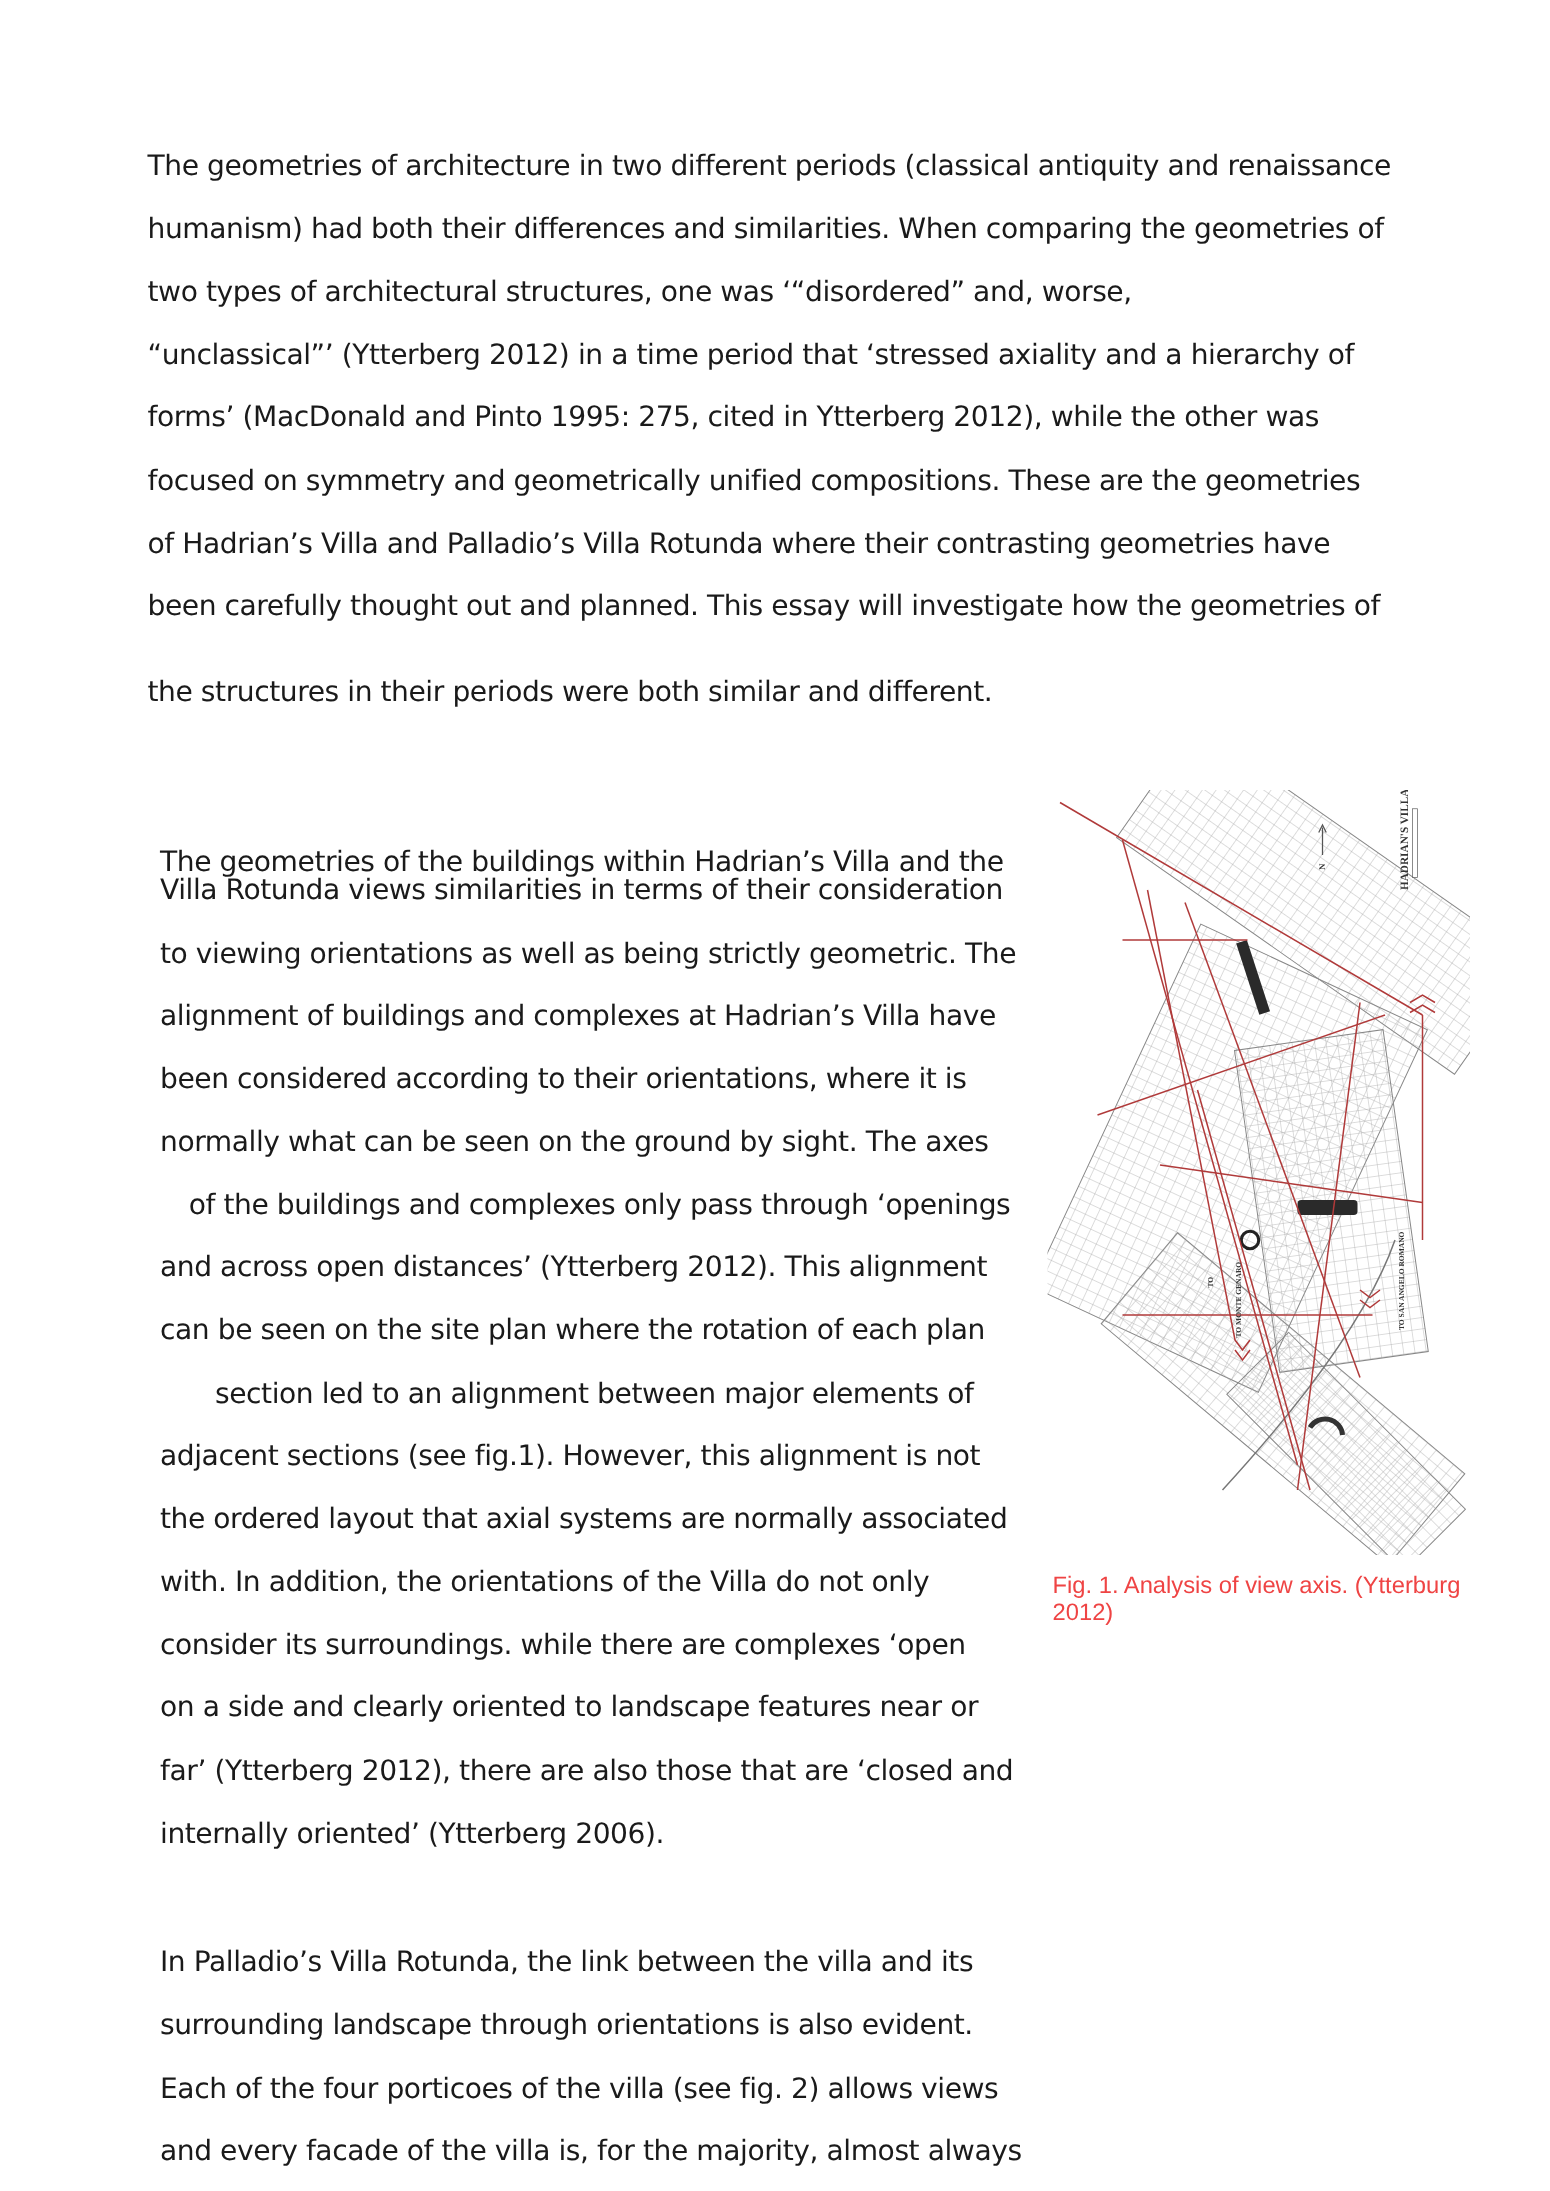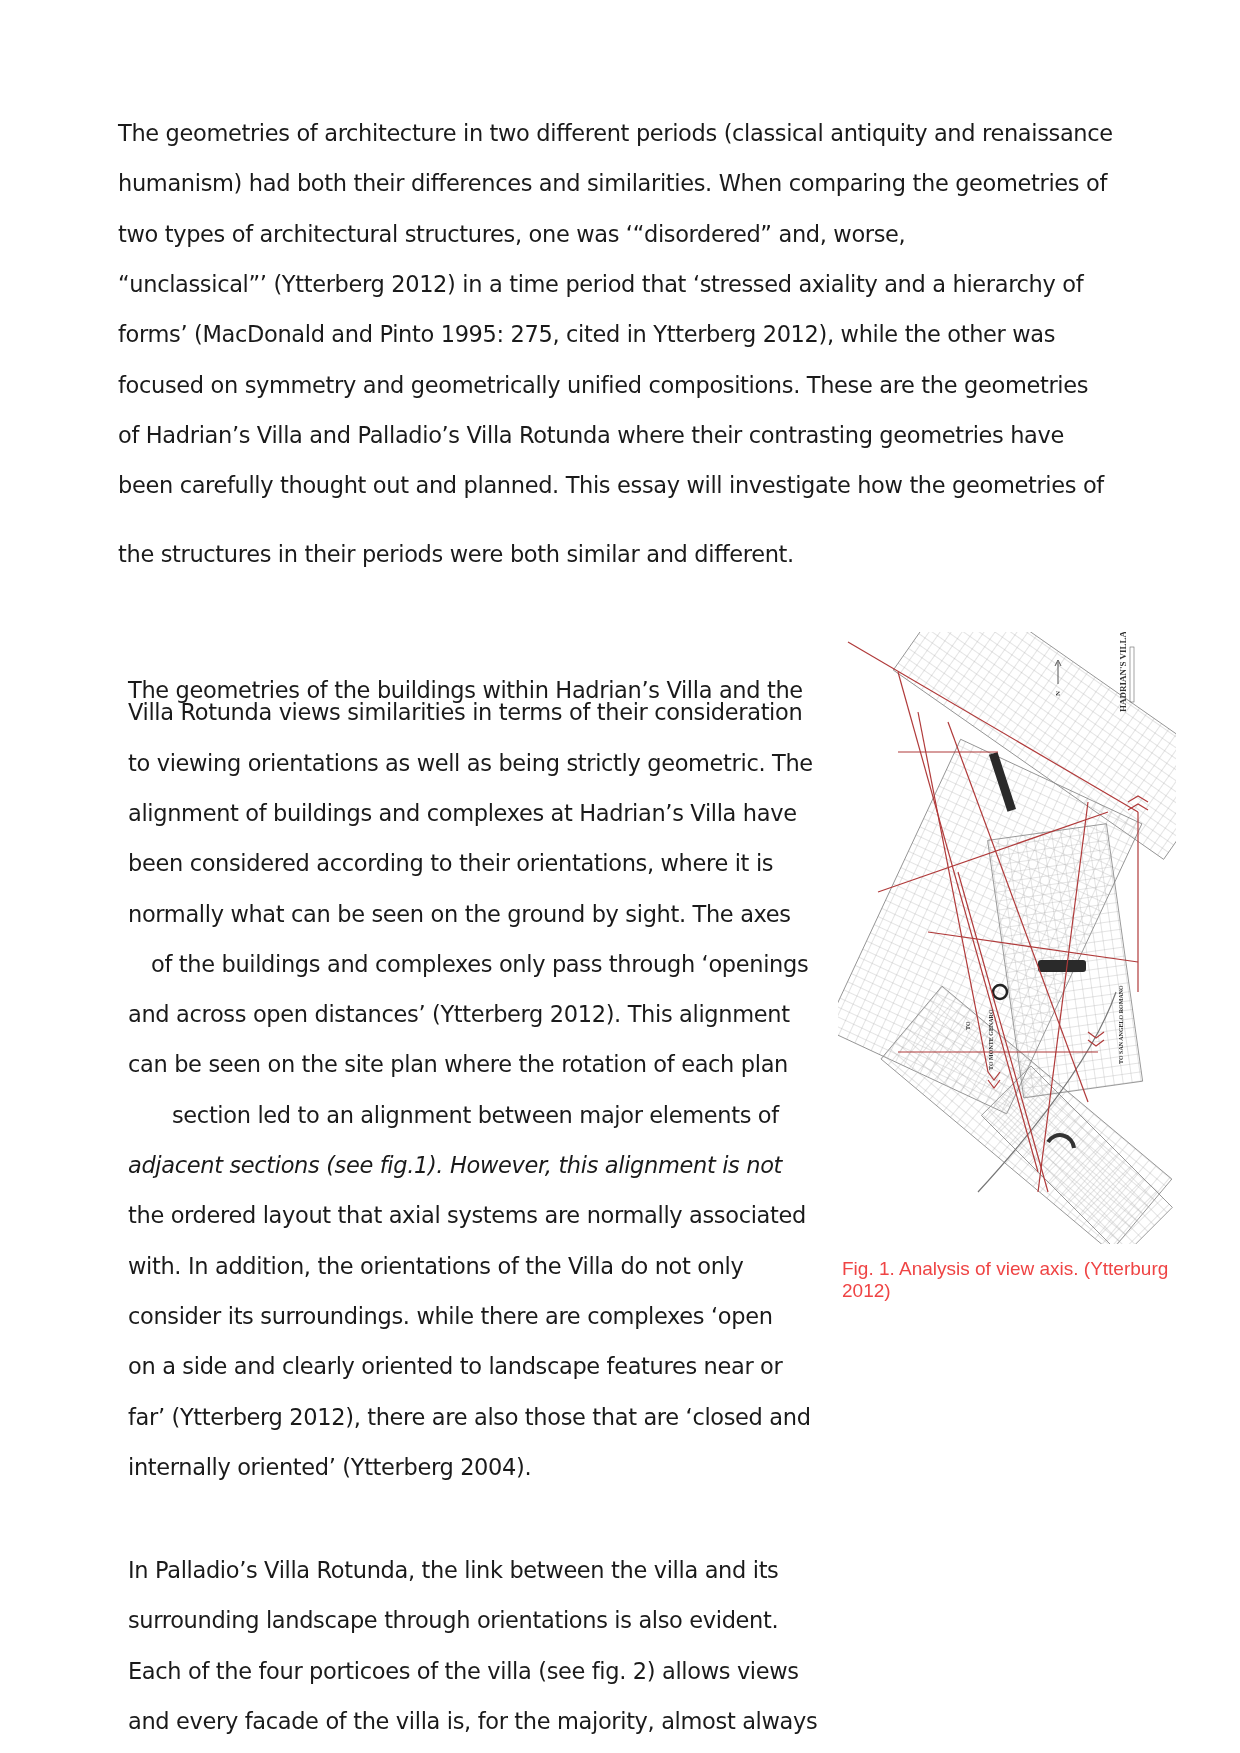--- a/index.html
+++ b/index.html
@@ -32,27 +32,27 @@
     <div class="line" style="top: 647px; margin-top: 28px;">The geometries of the buildings within Hadrian’s Villa and the</div>
     <div class="line" style="top: 697.3px;">Villa Rotunda views similarities in terms of their consideration</div>
     <div class="line" style="top: 747.6px;">to viewing orientations as well as being strictly geometric. The</div>
     <div class="line" style="top: 797.9px;">alignment of buildings and complexes at Hadrian’s Villa have</div>
     <div class="line" style="top: 848.2px;">been considered according to their orientations, where it is</div>
     <div class="line" style="top: 898.5px;">normally what can be seen on the ground by sight. The axes</div>
     <div class="line" style="top: 948.8px; margin-left: 23px;">of the buildings and complexes only pass through ‘openings</div>
     <div class="line" style="top: 999.1px;">and across open distances’ (Ytterberg 2012). This alignment</div>
     <div class="line" style="top: 1049.4px;">can be seen on the site plan where the rotation of each plan</div>
     <div class="line" style="top: 1099.7px; margin-left: 44px;">section led to an alignment between major elements of</div>
-    <div class="line" style="top: 1150px; font-style: italic;">adjacent sections (see fig.1). However, this alignment is not</div>
+    <div class="line" style="top: 1150px;">adjacent sections (see fig.1). However, this alignment is not</div>
     <div class="line" style="top: 1200.3px;">the ordered layout that axial systems are normally associated</div>
     <div class="line" style="top: 1250.6px;">with. In addition, the orientations of the Villa do not only</div>
     <div class="line" style="top: 1300.9px;">consider its surroundings. while there are complexes ‘open</div>
     <div class="line" style="top: 1351.2px;">on a side and clearly oriented to landscape features near or</div>
     <div class="line" style="top: 1401.5px;">far’ (Ytterberg 2012), there are also those that are ‘closed and</div>
-    <div class="line" style="top: 1451.8px;">internally oriented’ (Ytterberg 2004).</div>
+    <div class="line" style="top: 1451.8px;">internally oriented’ (Ytterberg 2006).</div>
   </div>
 <div id="p3">
     <div class="line" style="top: 1555px;">In Palladio’s Villa Rotunda, the link between the villa and its</div>
     <div class="line" style="top: 1605.3px;">surrounding landscape through orientations is also evident.</div>
     <div class="line" style="top: 1655.6px;">Each of the four porticoes of the villa (see fig. 2) allows views</div>
     <div class="line" style="top: 1705.9px;">and every facade of the villa is, for the majority, almost always</div>
   </div>
 
 <div class="figure">
   <svg viewBox="0 0 338 612">

